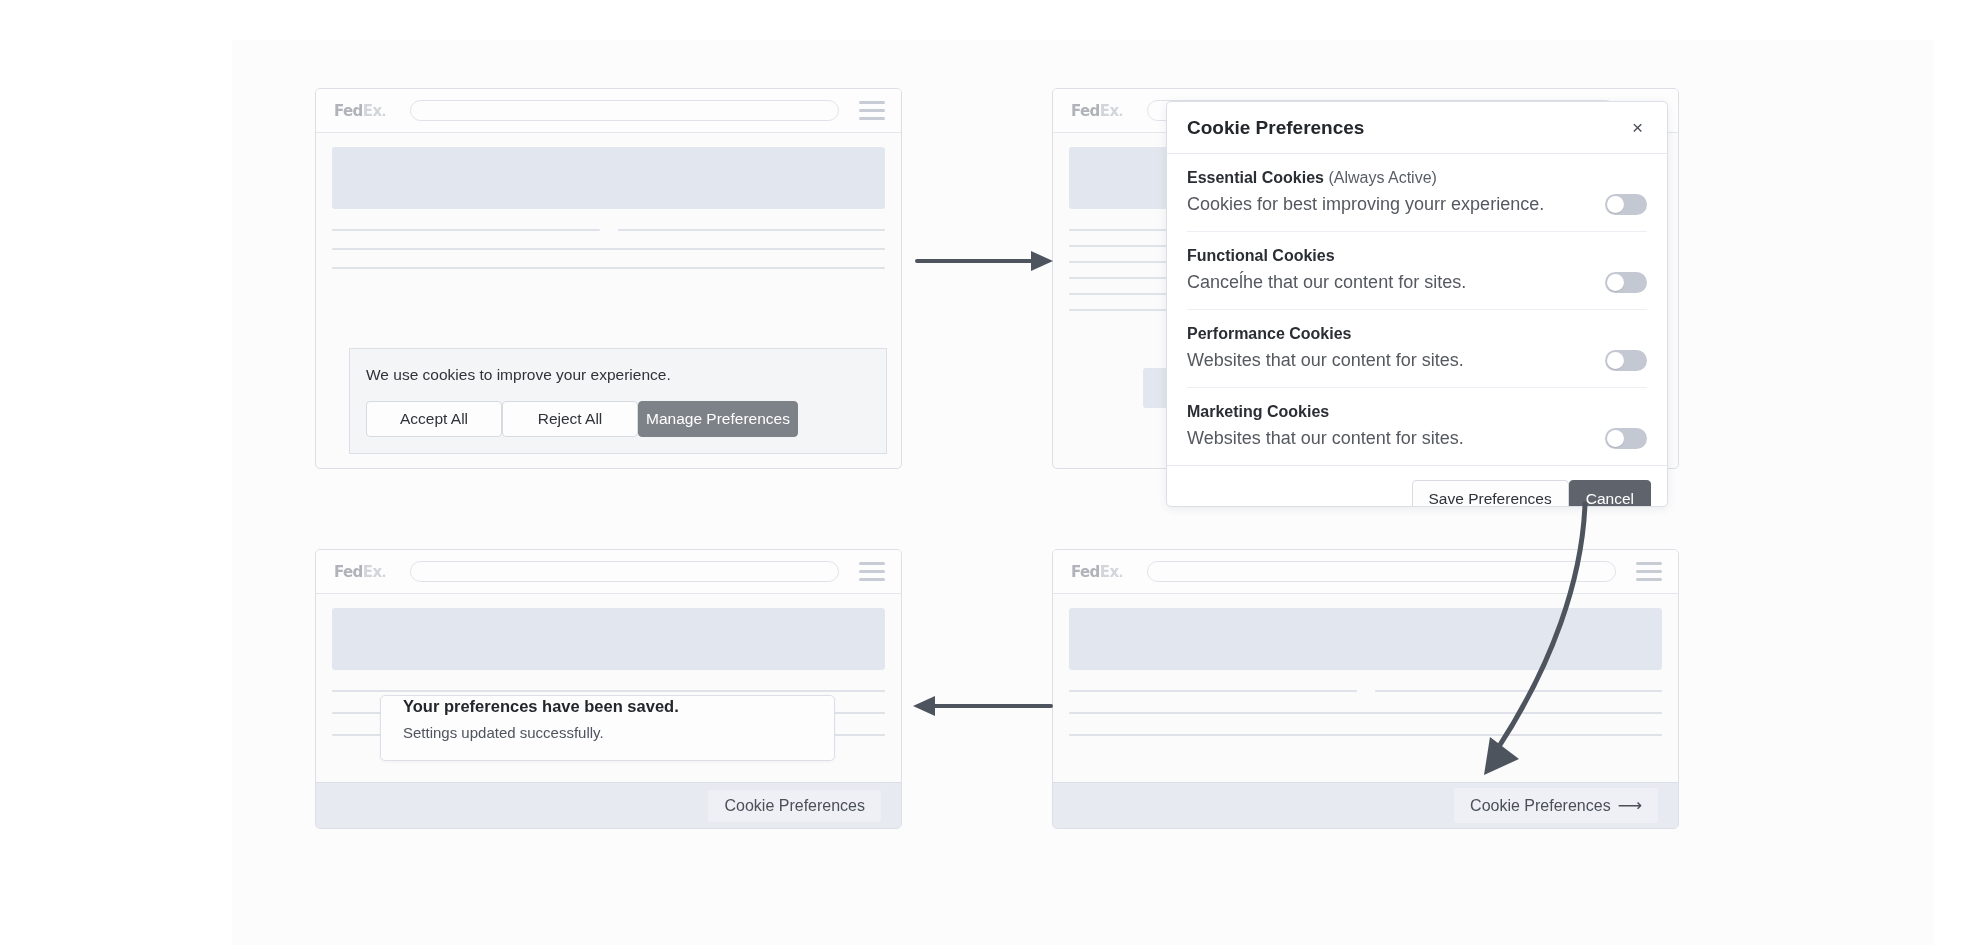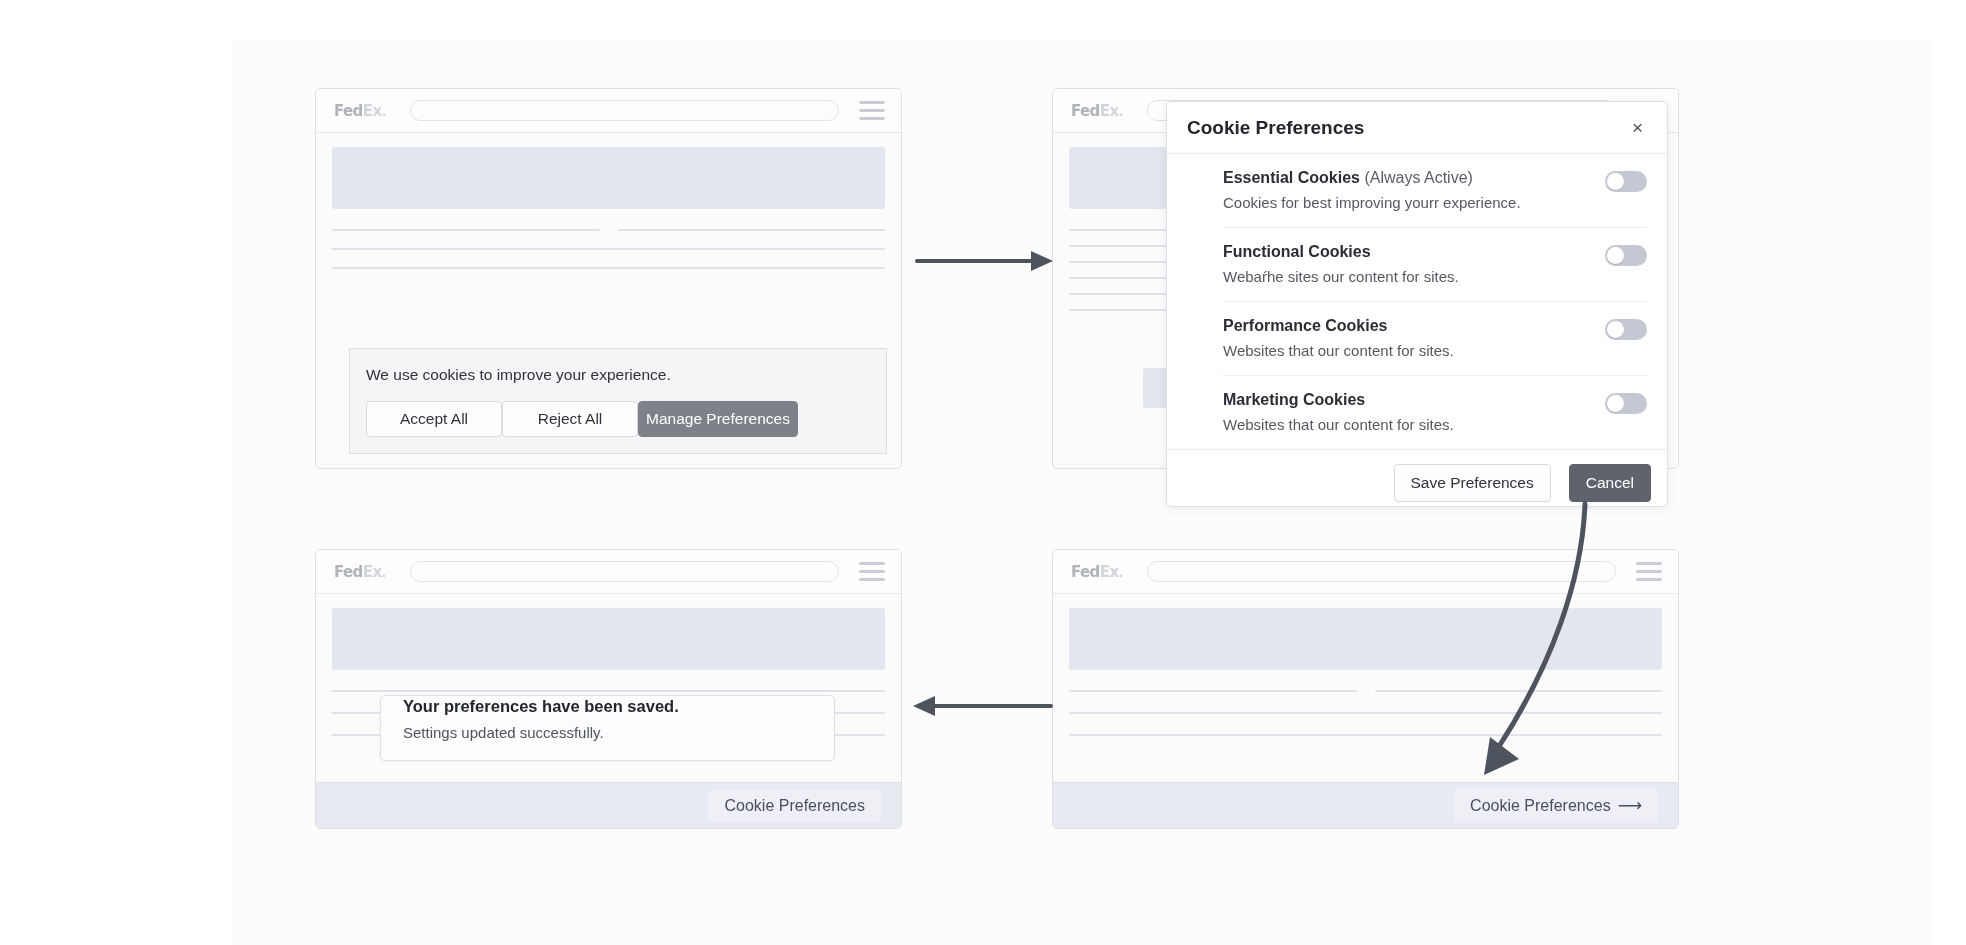--- a/index.html
+++ b/index.html
@@ -227,41 +227,40 @@
     color: #4a4f58;
     line-height: 1;
     padding: 2px 4px;
     cursor: pointer;
   }
 
   .modal-body { padding: 0 20px; }
 
   .pref-row {
     display: flex;
-    align-items: flex-start;
+    align-items: flex-end;
     justify-content: space-between;
     padding: 15px 0 16px 0;
     border-bottom: 1px solid #ebeef2;
-    margin-left: 36px;
   }
   .pref-row:last-child { border-bottom: none; }
   .pref-text { padding-right: 16px; }
   .pref-name {
     font-size: 16px;
     font-weight: bold;
     color: #2a2d33;
     margin-bottom: 7px;
     white-space: nowrap;
   }
   .pref-name .pref-note {
     font-weight: normal;
     color: #585d66;
   }
   .pref-desc {
-    font-size: 15px;
+    font-size: 18px;
     color: #55595f;
   }
 
   .toggle {
     flex: 0 0 auto;
     width: 42px;
     height: 21px;
     border-radius: 11px;
     background: #c3c8d2;
     position: relative;
@@ -276,21 +275,21 @@
     height: 17px;
     border-radius: 50%;
     background: #ffffff;
     box-shadow: 0 1px 1px rgba(30,35,45,0.12);
   }
 
   .modal-footer {
     display: flex;
     align-items: center;
     justify-content: flex-end;
-    gap: 18px;
+    gap: 0;
     padding: 14px 16px 16px 20px;
     border-top: 1px solid #e6e9ee;
   }
   .mf-btn {
     font-size: 15.5px;
     padding: 9px 16px;
     border-radius: 4px;
     white-space: nowrap;
   }
   .mf-btn.outline {
@@ -414,21 +413,21 @@
             <div class="knob"></div>
           </div>
       </div>
 
       <div class="pref-row">
         <div class="pref-text">
           <div class="pref-name">
             <span>Functional Cookies</span>
             <span class="pref-note"></span>
           </div>
-          <div class="pref-desc">Webaŕhe sites our content for sites.</div>
+          <div class="pref-desc">Canceĺhe that our content for sites.</div>
         </div>
         <div class="toggle">
             <div class="knob"></div>
           </div>
       </div>
 
       <div class="pref-row">
         <div class="pref-text">
           <div class="pref-name">
             <span>Performance Cookies</span>

